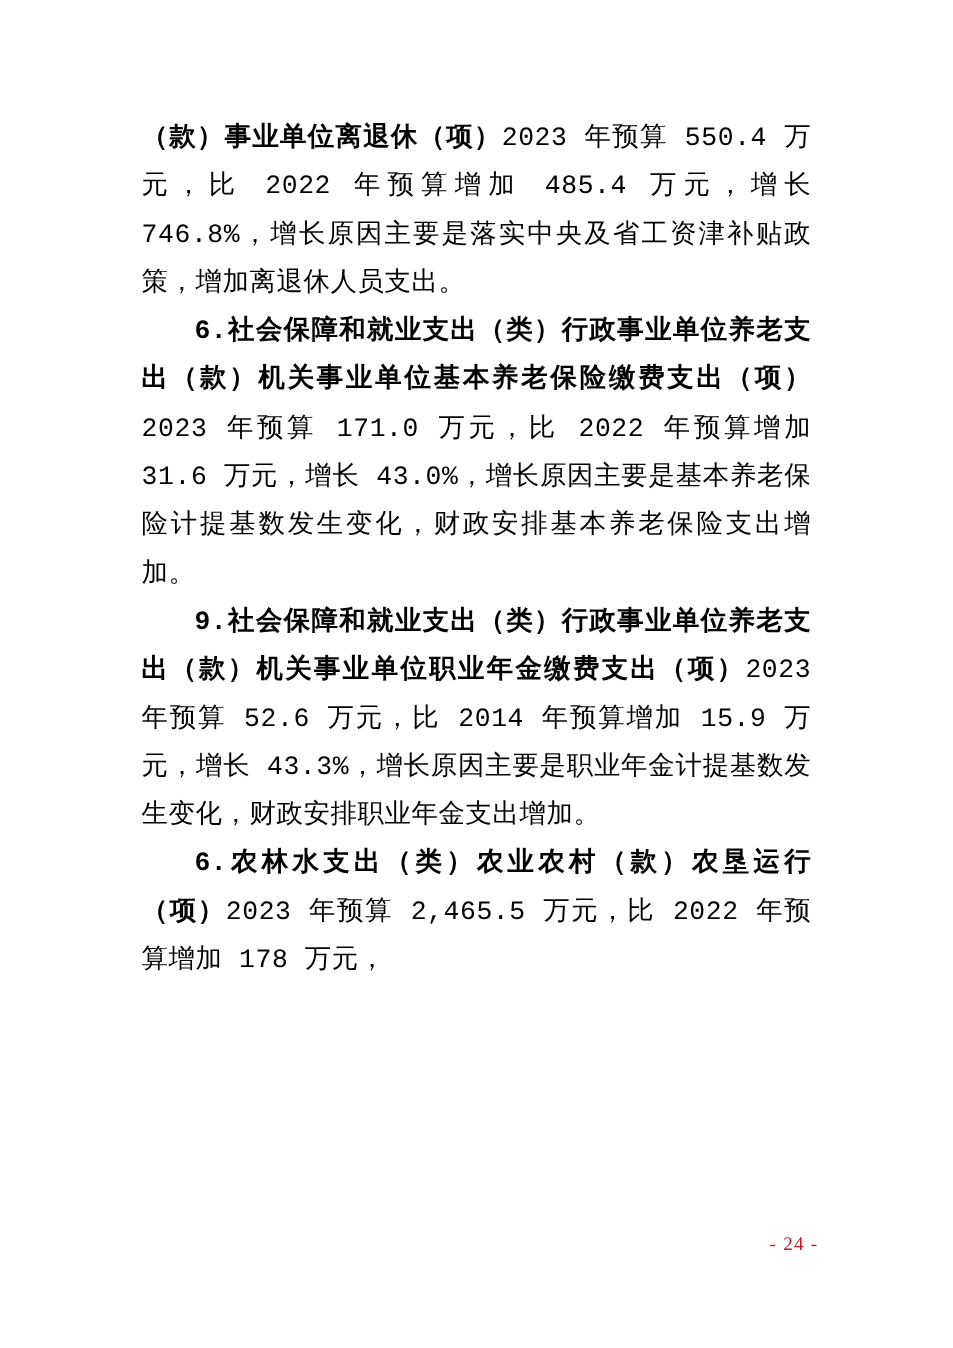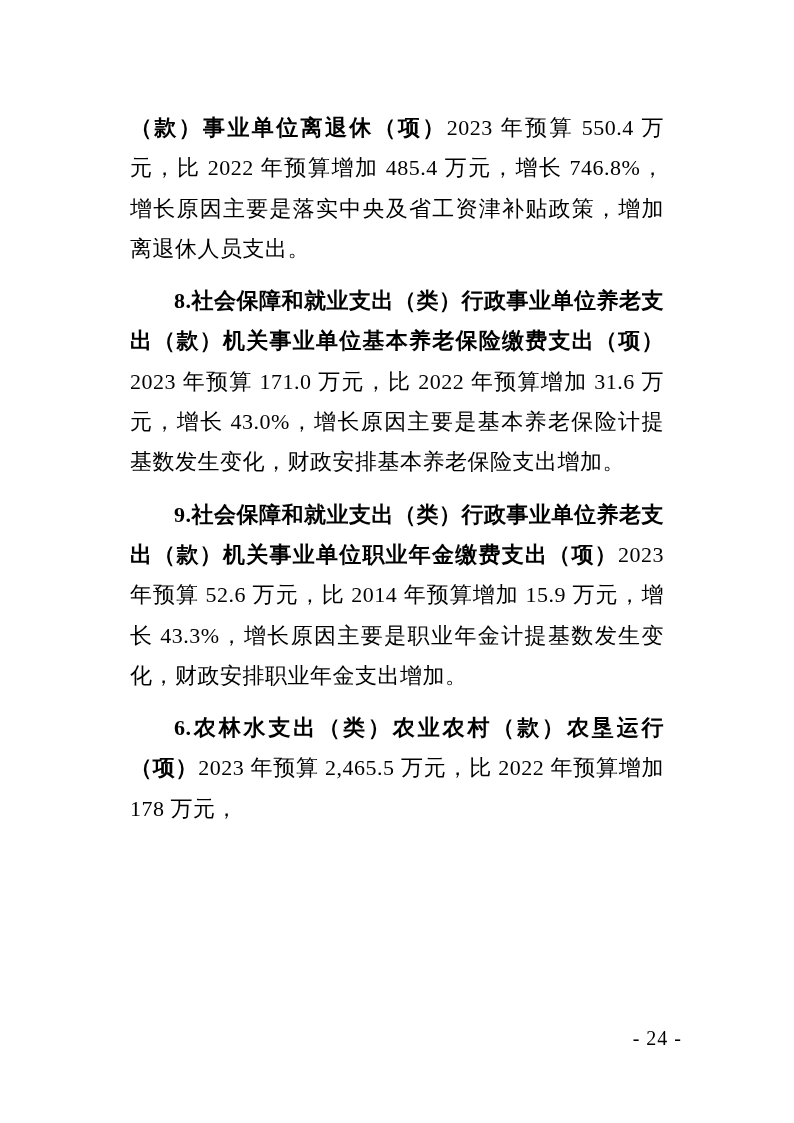--- a/index.html
+++ b/index.html
@@ -21,48 +21,49 @@
     left: 118px;
     top: 96px;
     width: 558px;
     font-size: 22px;
     line-height: 40.3px;
     text-align: justify;
     text-align-last: left;
     letter-spacing: 0.5px;
   }
   .para {
-    margin: 12px;
+    margin: 0;
     padding: 0;
+    font-family: Liberation Mono, monospace;
   }
   .para.indent {
     text-indent: 2em;
   }
   .para .lead {
     font-weight: bold;
   }
   .page-number {
     position: absolute;
     top: 1028px;
     right: 112px;
-    font-size: 20px;
+    font-size: 16px;
     line-height: 20px;
     letter-spacing: 1px;
-    color: #000000;
+    color: #b91c1c;
   }
 </style>
 </head>
 <body>
 
 <div class="page">
   <div class="content">
 
     <p class="para"><span class="lead">（款）事业单位离退休（项）</span><span class="body">2023 年预算 550.4 万元，比 2022 年预算增加 485.4 万元，增长 746.8%，增长原因主要是落实中央及省工资津补贴政策，增加离退休人员支出。</span></p>
 
-    <p class="para indent"><span class="lead">8.社会保障和就业支出（类）行政事业单位养老支出（款）机关事业单位基本养老保险缴费支出（项）</span><span class="body">2023 年预算 171.0 万元，比 2022 年预算增加 31.6 万元，增长 43.0%，增长原因主要是基本养老保险计提基数发生变化，财政安排基本养老保险支出增加。</span></p>
+    <p class="para indent"><span class="lead">6.社会保障和就业支出（类）行政事业单位养老支出（款）机关事业单位基本养老保险缴费支出（项）</span><span class="body">2023 年预算 171.0 万元，比 2022 年预算增加 31.6 万元，增长 43.0%，增长原因主要是基本养老保险计提基数发生变化，财政安排基本养老保险支出增加。</span></p>
 
     <p class="para indent"><span class="lead">9.社会保障和就业支出（类）行政事业单位养老支出（款）机关事业单位职业年金缴费支出（项）</span><span class="body">2023 年预算 52.6 万元，比 2014 年预算增加 15.9 万元，增长 43.3%，增长原因主要是职业年金计提基数发生变化，财政安排职业年金支出增加。</span></p>
 
 
 
     <p class="para indent"><span class="lead">6.农林水支出（类）农业农村（款）农垦运行（项）</span><span class="body">2023 年预算 2,465.5 万元，比 2022 年预算增加 178 万元，</span></p>
 
   </div>
 
   <div class="page-number">- 24 -</div>

